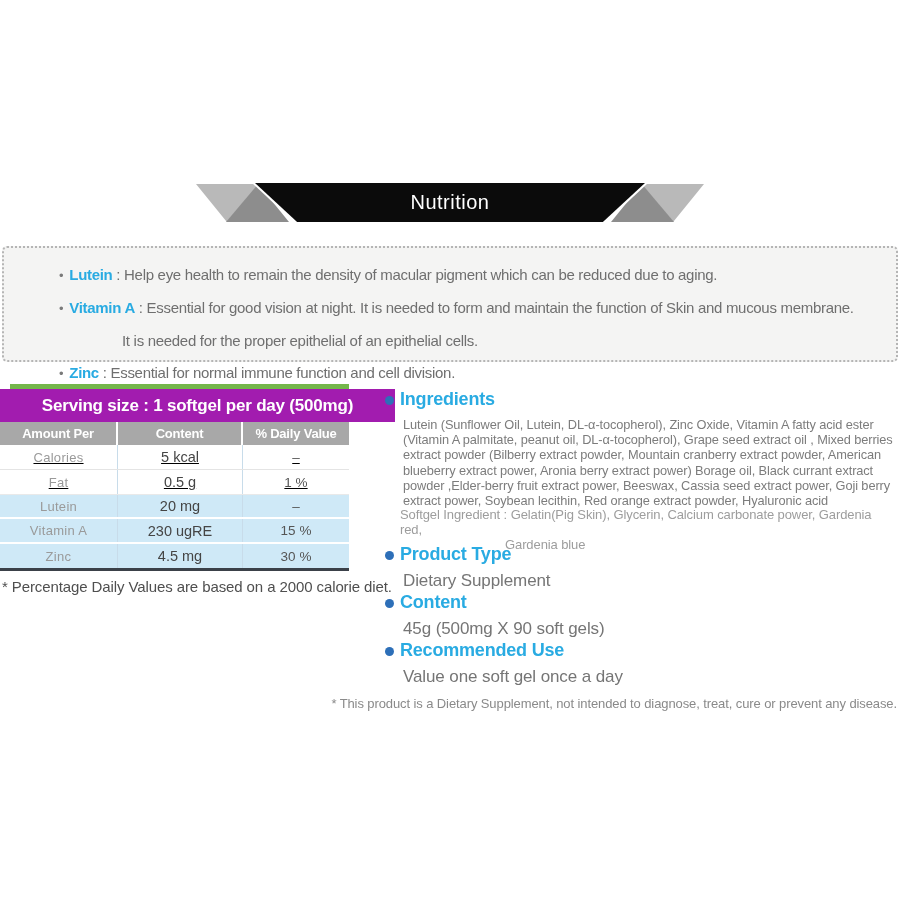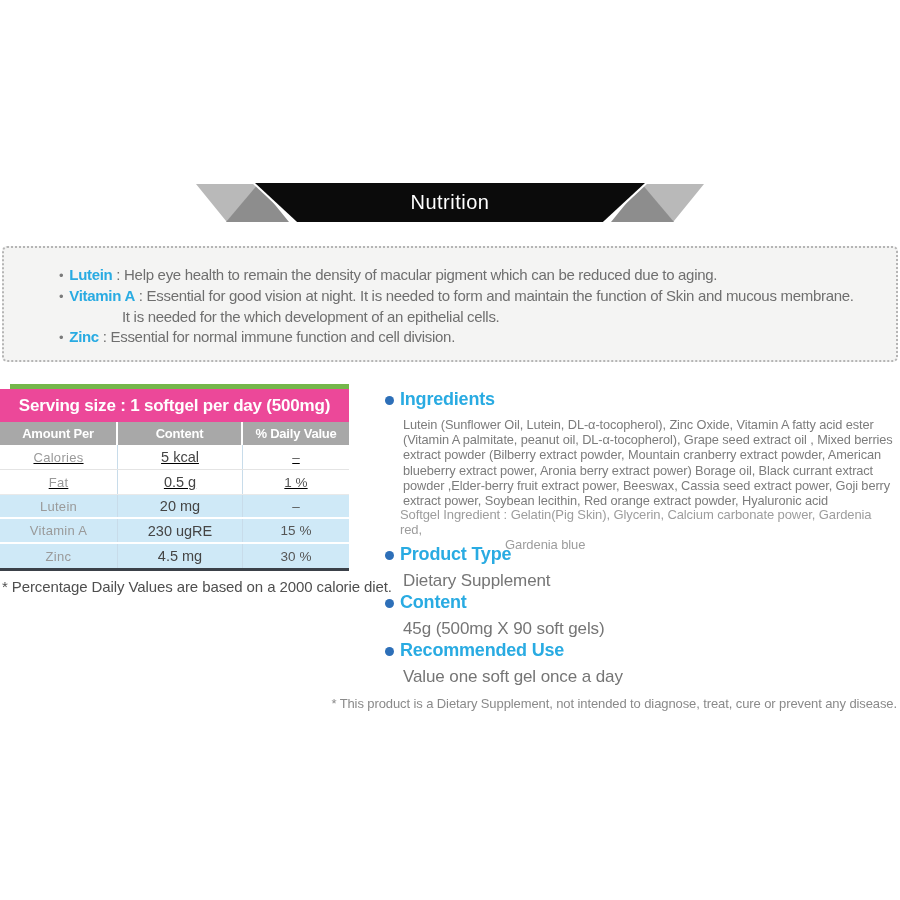--- a/index.html
+++ b/index.html
@@ -18,29 +18,29 @@
   .ribbon-bar { position:absolute; left:255px; top:183px; width:390px; height:39px; background:#0b0b0b;
                 clip-path:polygon(0 0,100% 0,89.2% 100%,10.8% 100%);
                 display:flex; align-items:center; justify-content:center; }
   .ribbon-bar span { color:#ffffff; font-size:20px; font-weight:500; letter-spacing:.5px; }
 
   
   .hl-box { position:absolute; left:2px; top:246px; width:896px; height:116px;
             background:#f4f4f3; border:2px dotted #b5b5b5; border-radius:5px;
             padding:17px 20px 0 55px; }
   .hl-line { font-size:15px; line-height:19px; color:#6f6f6f; letter-spacing:-.3px; white-space:nowrap; }
-  .hl-line + .hl-line { margin-top:1px; }
+  .hl-line + .hl-line { margin-top:13px; }
   .hl-bullet { color:#7a7a7a; margin-right:6px; font-size:13px; }
   .hl-kw { color:#29abe2; font-weight:600; }
   .hl-cont { margin-left:63px; margin-top:1px; }
   .hl-zinc { margin-top:7px; }
 
   
   .nt-green { position:absolute; left:10px; top:384px; width:339px; height:5px; background:#74b74a; }
-  .nt-title { position:absolute; left:0; top:389px; width:349px; height:33px; background:#ec4899;
+  .nt-title { position:absolute; left:0; top:389px; width:395px; height:33px; background:#a21caf;
               color:#fff; font-size:17px; font-weight:bold; text-align:center; line-height:33px; letter-spacing:-.2px; }
   .nt-head { position:absolute; left:0; top:422px; width:349px; height:23px; display:flex; background:#a8a8a8; }
   .nt-head div { color:#fff; font-weight:bold; font-size:13px; text-align:center; line-height:23px; letter-spacing:-.2px; }
   .nt-c1 { width:118px; } .nt-c2 { width:125px; } .nt-c3 { width:106px; }
   .nt-head .nt-c1, .nt-head .nt-c2 { border-right:2px solid #fff; }
   .nt-body { position:absolute; left:0; top:445px; width:349px; }
   .nt-row { display:flex; width:349px; }
   .nt-row div { display:flex; align-items:center; justify-content:center; }
   .nt-row .nt-c1 { border-right:1px solid #c8dcea; color:#9a9a9a; font-size:13px; letter-spacing:.3px; }
   .nt-row .nt-c2 { border-right:1px solid #c8dcea; color:#454545; font-size:14.5px; }
@@ -77,21 +77,21 @@
   <div class="ribbon-tri tri-light-right"></div>
   <div class="ribbon-tri tri-dark-right"></div>
   <div class="ribbon-white"></div>
   <div class="ribbon-bar">
     <span>Nutrition</span>
   </div>
 
   <div class="hl-box">
     <div class="hl-line"><span class="hl-bullet">•</span><span class="hl-kw">Lutein</span><span> : Help eye health to remain the density of macular pigment which can be reduced due to aging.</span></div>
     <div class="hl-line"><span class="hl-bullet">•</span><span class="hl-kw">Vitamin A</span><span> : Essential for good vision at night. It is needed to form and maintain the function of Skin and mucous membrane.</span></div>
-    <div class="hl-line hl-cont">It is needed for the which development of an epithelial cells.</div>
+    <div class="hl-line hl-cont">It is needed for the proper epithelial of an epithelial cells.</div>
     <div class="hl-line hl-zinc"><span class="hl-bullet">•</span><span class="hl-kw">Zinc</span><span> : Essential for normal immune function and cell division.</span></div>
   </div>
 
   <div class="nt-green"></div>
   <div class="nt-title">Serving size : 1 softgel per day (500mg)</div>
   <div class="nt-head">
     <div class="nt-c1">Amount Per Serving</div>
     <div class="nt-c2">Content</div>
     <div class="nt-c3">% Daily Value</div>
   </div>

